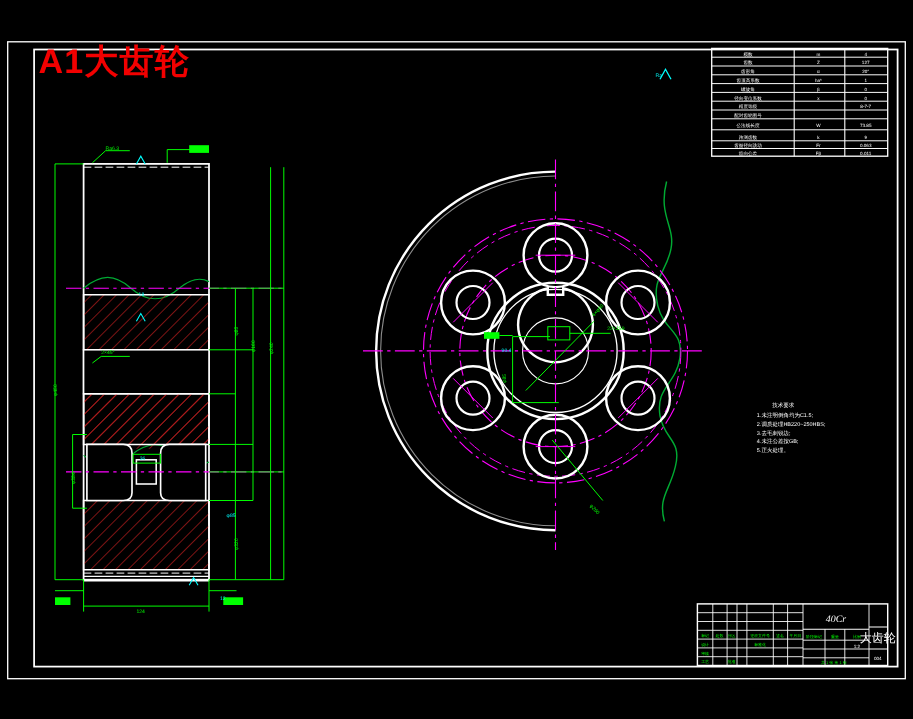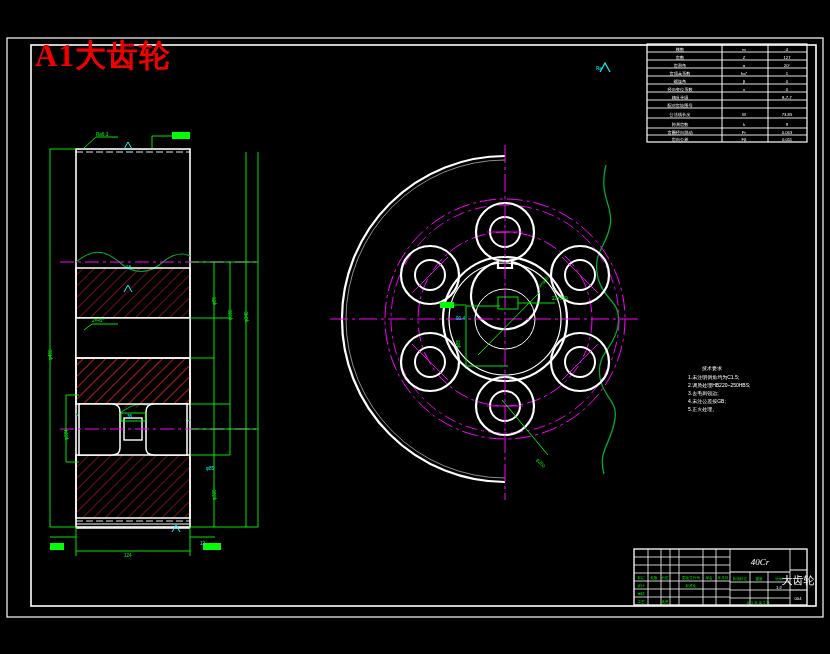--- a/index.html
+++ b/index.html
@@ -1,19 +1,19 @@
 <!DOCTYPE html>
 <html><head>
 <meta charset="utf-8">
 <style>
   html,body{margin:0;padding:0;background:#000;}
   body{width:830px;height:654px;overflow:hidden;font-family:"Liberation Sans",sans-serif;}
   #stage{position:relative;width:830px;height:654px;background:#000;}
   svg{display:block;}
-  .ttl{position:absolute;left:35px;top:40px;color:#f20000;font-family:Liberation Serif, serif;
+  .ttl{position:absolute;left:35px;top:40px;color:#f20000;font-family:Liberation Sans, sans-serif;
        font-size:31px;font-weight:700;letter-spacing:1px;white-space:nowrap;line-height:1;}
   .txt{fill:#00ff00;font-family:"Liberation Sans",sans-serif;font-size:4.6px;}
   .txtc{fill:#00ffff;font-family:"Liberation Sans",sans-serif;font-size:4.6px;}
   .txtw{fill:#ffffff;font-family:"Liberation Sans",sans-serif;font-size:5px;}
   .tb{fill:#ffffff;font-family:"Liberation Sans",sans-serif;font-size:4.2px;}
   .tbg{fill:#00ff00;font-family:"Liberation Sans",sans-serif;font-size:3.6px;}
   .big{fill:#ffffff;font-family:"Liberation Serif",serif;font-size:11px;}
   .mat{fill:#ffffff;font-family:"Liberation Serif",serif;font-size:9px;font-style:italic;}
 </style>
 </head>

